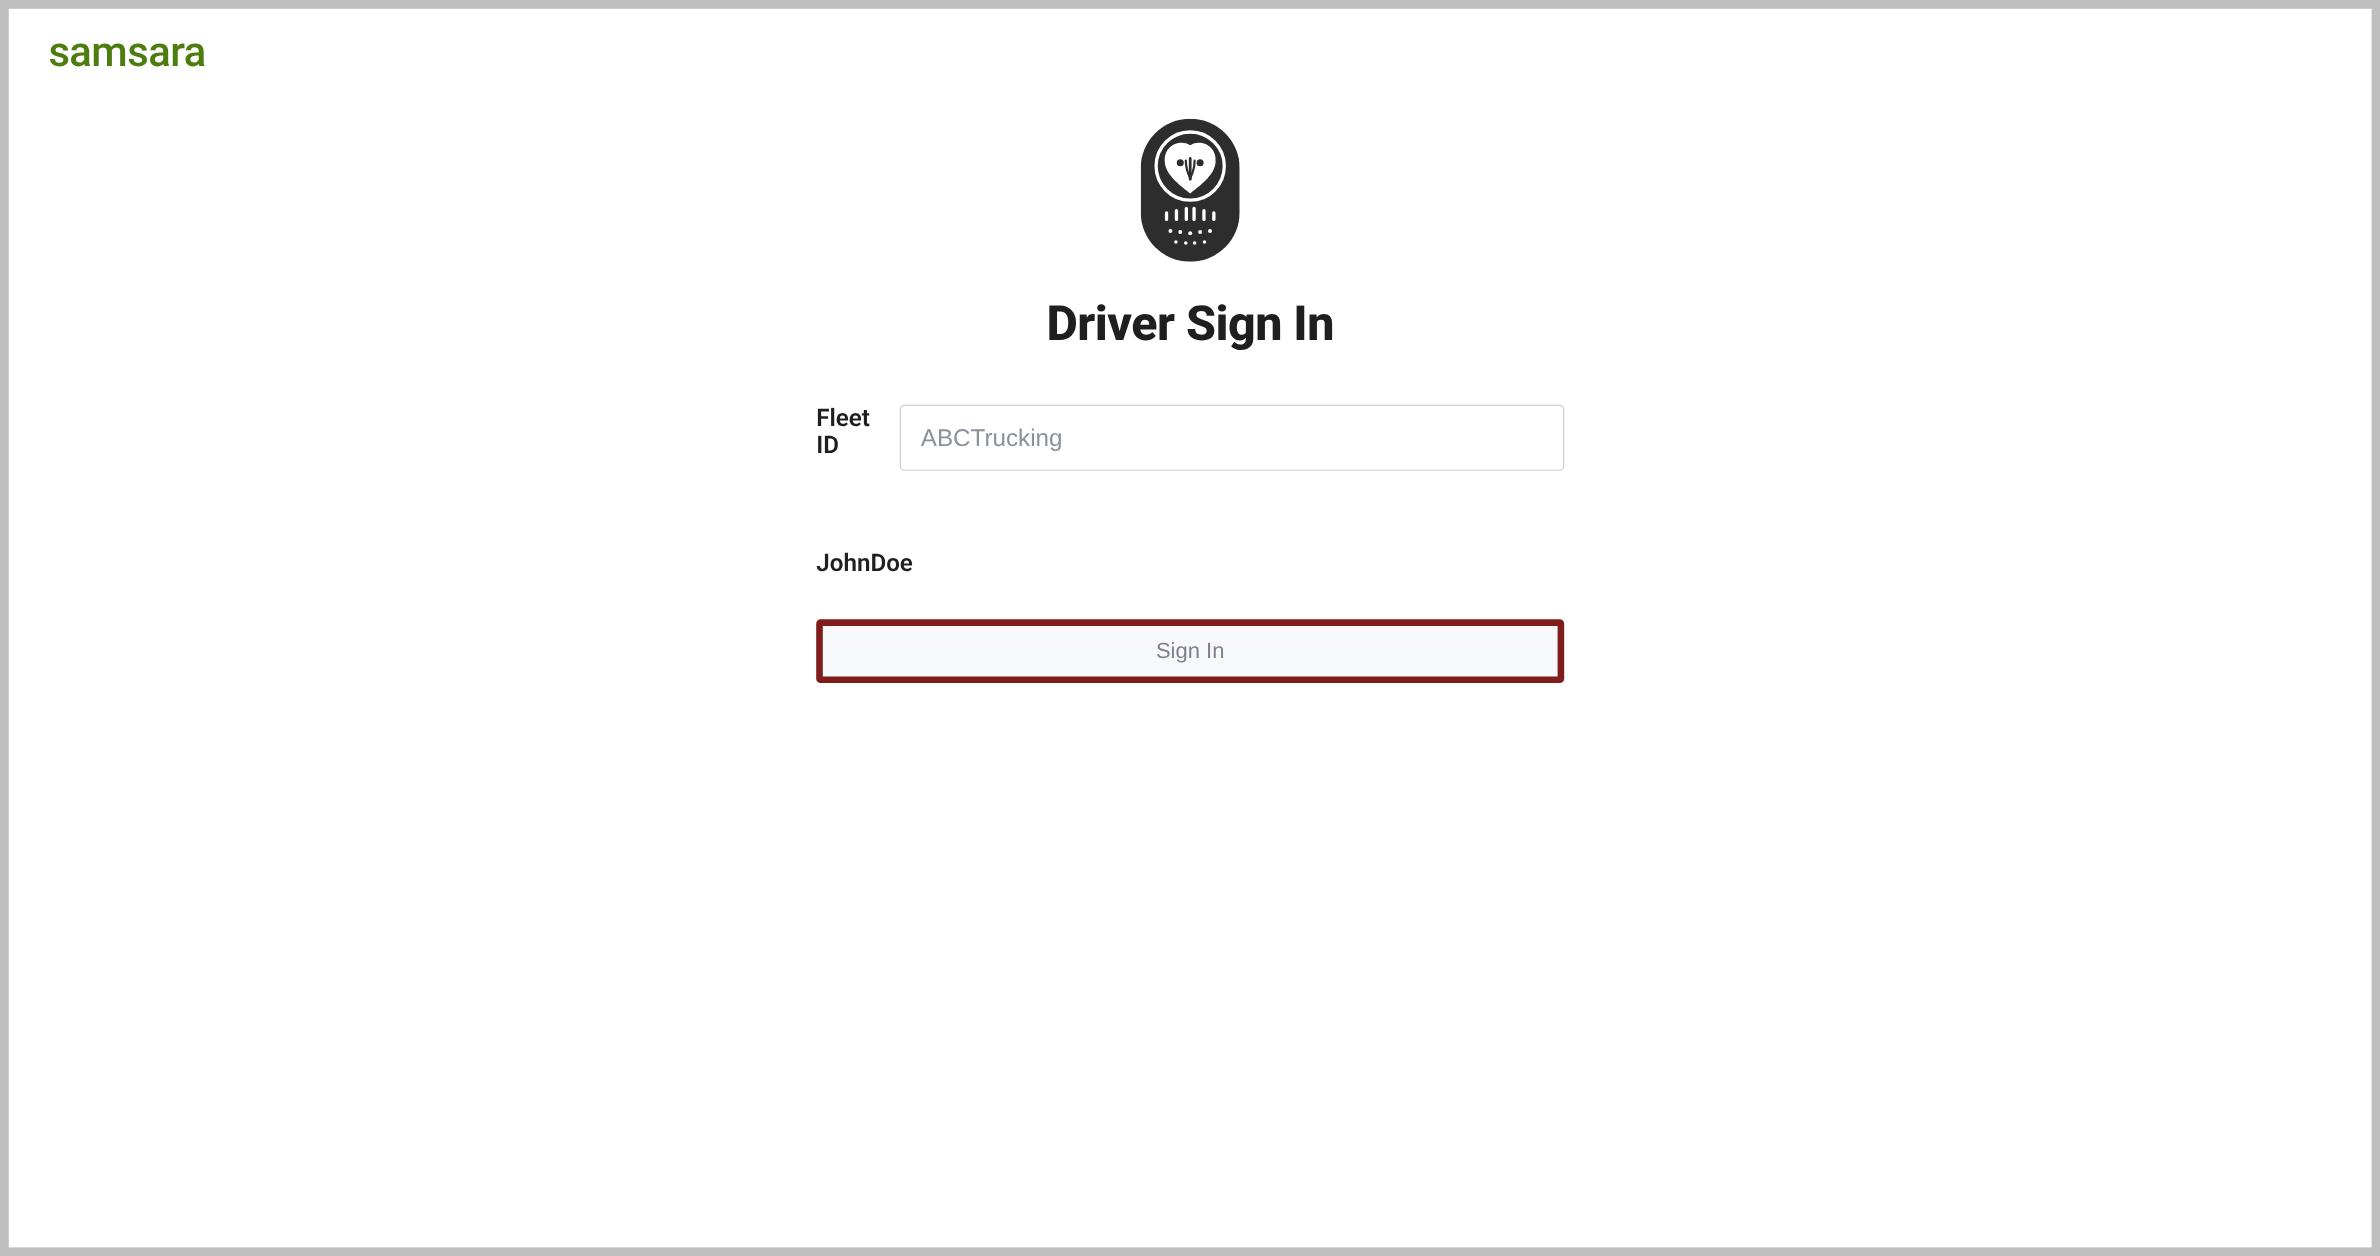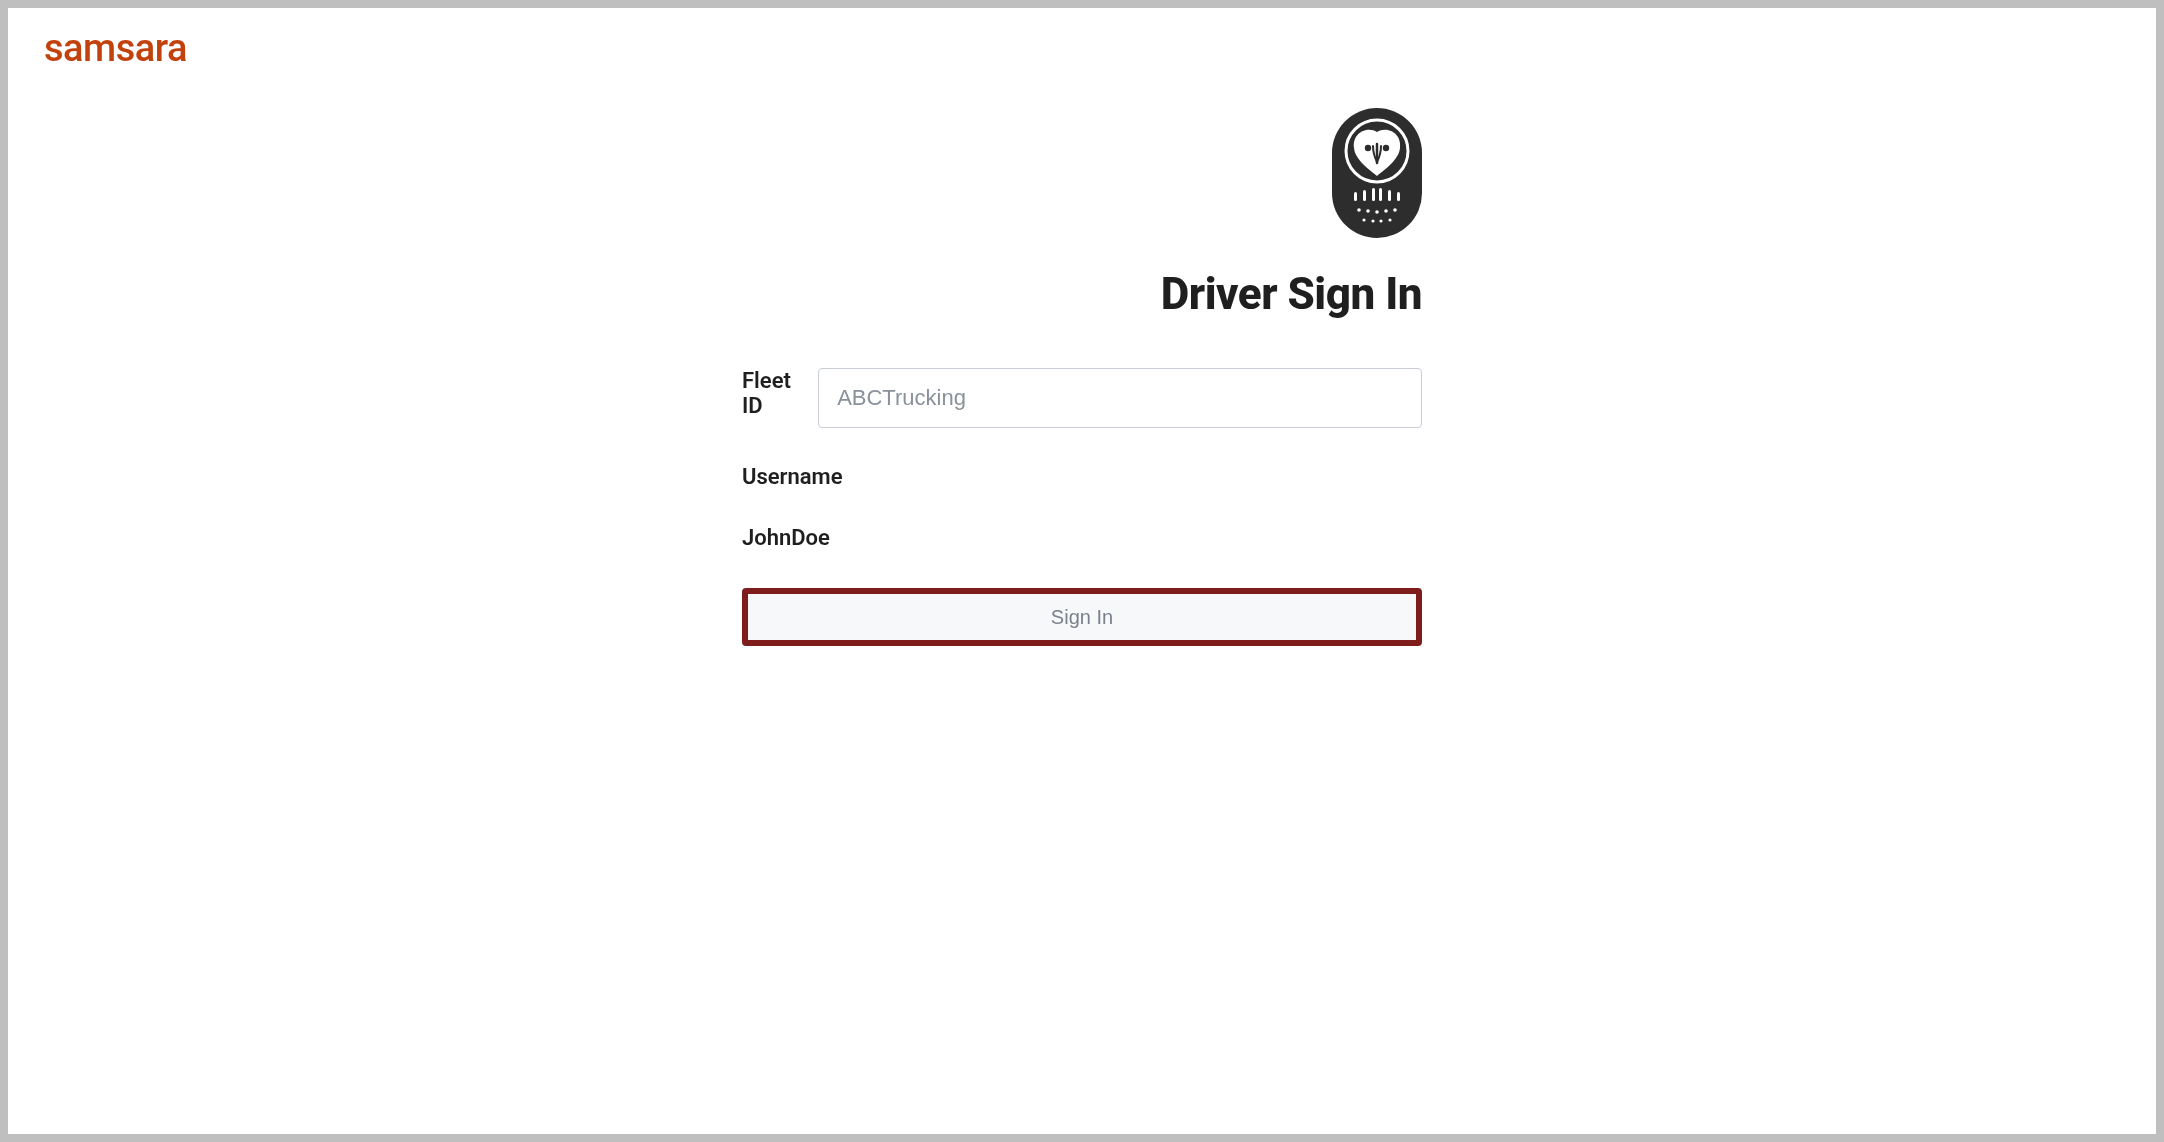--- a/index.html
+++ b/index.html
@@ -20,32 +20,32 @@
       height: 100%;
       position: relative;
     }
     .brand-wordmark {
       position: absolute;
       top: 18px;
       left: 36px;
       font-size: 38px;
       font-weight: 500;
       letter-spacing: -0.5px;
-      color: #c2410c;
+      color: #4d7c0f;
       font-family: -apple-system, BlinkMacSystemFont, "Segoe UI", Roboto, sans-serif;
     }
     .login-container {
       position: absolute;
       top: 100px;
       left: 50%;
       transform: translateX(-50%);
       width: 680px;
       display: flex;
       flex-direction: column;
-      align-items: flex-end;
+      align-items: center;
     }
     .logo-icon {
       width: 90px;
       height: 130px;
       margin-bottom: 30px;
     }
     .page-title {
       font-size: 44px;
       font-weight: 800;
       color: #1f1f1f;
@@ -148,21 +148,20 @@
     <h1 class="page-title">Driver Sign In</h1>
 
     <form class="form">
 
       <div class="field-group">
         <label class="field-label">Fleet ID</label>
         <input type="text" class="text-input" placeholder="ABCTrucking" style="">
       </div>
 
       <div class="field-group">
-        <label class="field-label">Username</label>
       </div>
 
       <div class="field-group">
         <label class="field-label">JohnDoe</label>
       </div>
 
       <button type="submit" class="signin-button">Sign In</button>
 
     </form>
 

